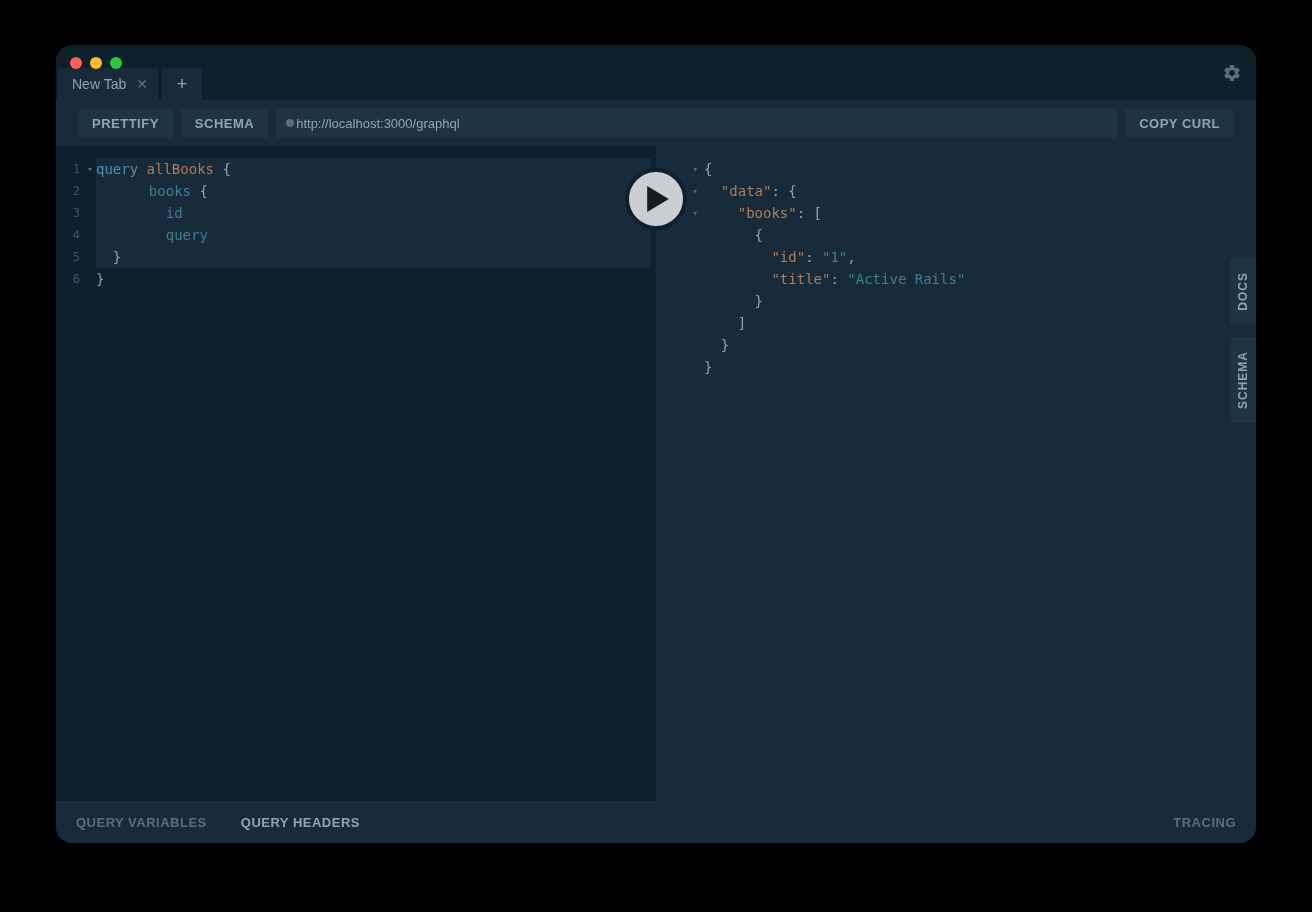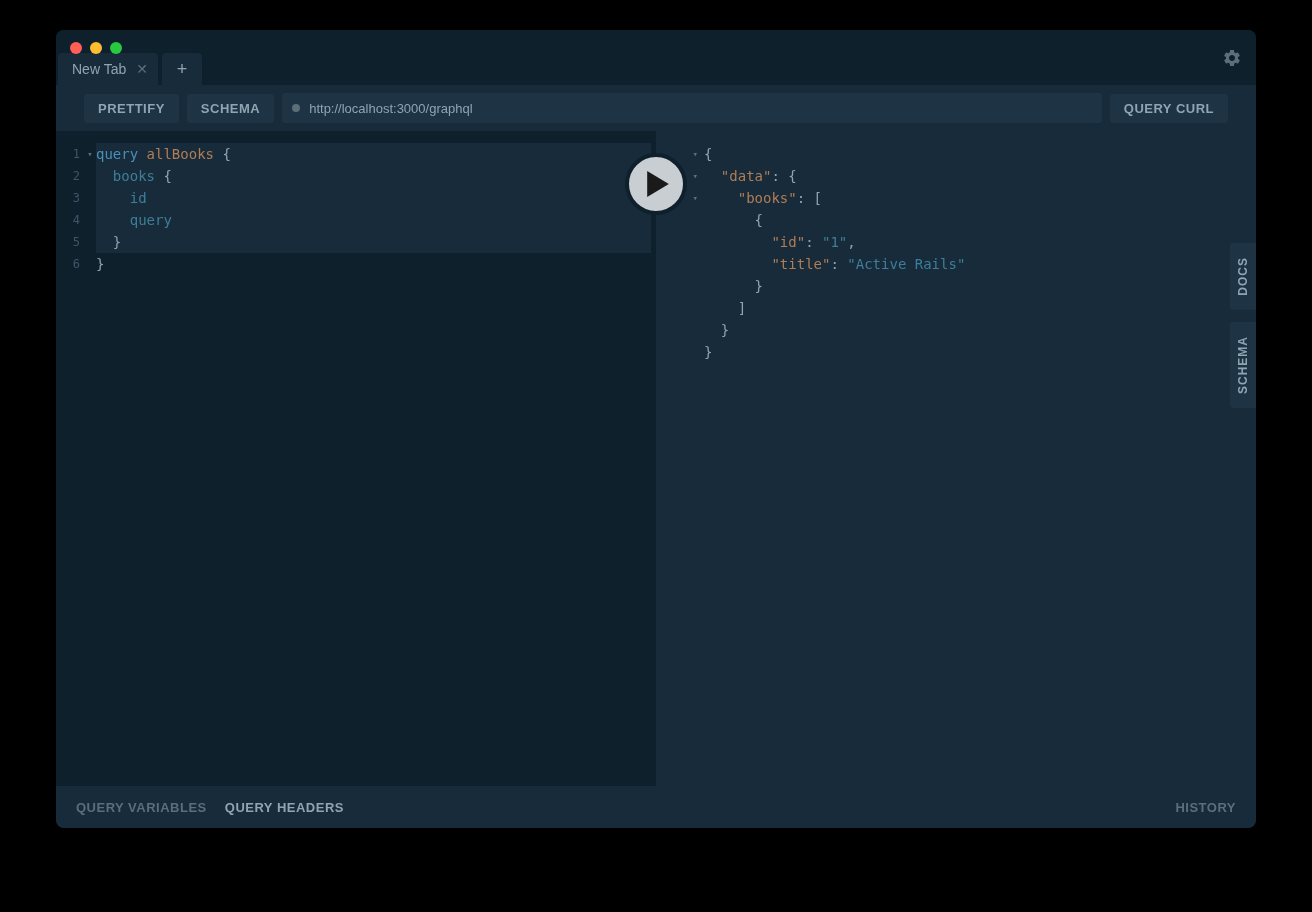--- a/index.html
+++ b/index.html
@@ -1,63 +1,63 @@
 <!DOCTYPE html>
 <html><head>
 <meta charset="utf-8">
 <style>
 * { margin:0; padding:0; box-sizing:border-box; }
 body { background:#000; width:1312px; height:912px; font-family:-apple-system,BlinkMacSystemFont,"Segoe UI",sans-serif; overflow:hidden; }
-.app { position:absolute; left:56px; top:30px; width:1200px; height:798px; background:#0f202d; border-radius:8px; overflow:hidden; display:flex; flex-direction:column; }
+.app { position:absolute; left:56px; top:45px; width:1200px; height:798px; background:#0f202d; border-radius:16px; overflow:hidden; display:flex; flex-direction:column; }
 
 .titlebar { height:55px; background:#0f202d; display:flex; align-items:flex-start; position:relative; }
 .traffic { display:flex; gap:8px; padding:12px 0 0 14px; position:absolute; top:0; left:0; }
 .dot { width:12px; height:12px; border-radius:50%; }
 .dot.red { background:#ff5f57; }
 .dot.yellow { background:#febc2e; }
 .dot.green { background:#28c840; }
 .tabs { display:flex; align-items:flex-end; height:100%; margin-left:2px; }
 .tab { height:32px; background:#172b3a; color:#8fa5b2; font-size:14px; padding:0 10px 0 14px; display:flex; align-items:center; gap:10px; border-radius:4px 4px 0 0; margin-bottom:0; }
 .tab .close { color:#5b6e79; font-size:14px; cursor:pointer; }
 .newtab { width:40px; height:32px; background:#172b3a; display:flex; align-items:center; justify-content:center; color:#8fa5b2; font-size:18px; margin-left:4px; border-radius:4px 4px 0 0; }
 .gear { position:absolute; right:14px; top:18px; color:#5b6e79; }
 
-.toolbar { height:46px; background:#172b3a; display:flex; align-items:center; padding:0 28px; gap:8px; }
+.toolbar { height:46px; background:#172b3a; display:flex; align-items:center; padding:0 22px; gap:8px; }
 .btn { background:#1e3344; color:#8fa5b2; font-size:13px; font-weight:600; letter-spacing:0.5px; padding:7px 14px; border-radius:3px; cursor:pointer; }
-.url-wrap { flex:1; background:#1e3344; border-radius:3px; height:30px; display:flex; align-items:center; padding:0 10px; gap:9px; }
+.url-wrap { flex:1; background:#1e3344; border-radius:3px; height:30px; display:flex; align-items:center; padding:0 10px; gap:2px; }
 .url-dot { width:8px; height:8px; border-radius:50%; background:#5b6e79; }
 .url { flex:1; background:transparent; border:none; color:#8fa5b2; font-size:13px; outline:none; }
 
 .main { flex:1; display:flex; position:relative; background:#0f202d; }
 .editor { flex:1; padding:12px 0 0 0; font-family:"SF Mono",Menlo,Consolas,monospace; font-size:14px; position:relative; }
 .editor-content { position:relative; }
 .hl { position:absolute; left:40px; top:0px; width:555px; height:110px; background:#172b3a; }
 .line { position:relative; display:flex; height:22px; line-height:22px; }
 .gutter { width:28px; text-align:right; color:#3e5568; font-size:12px; padding-right:4px; }
 .fold { width:12px; color:#5b6e79; font-size:9px; text-align:center; }
 .code { white-space:pre; }
 .kw { color:#4a8fb8; }
 .name { color:#b07d56; }
-.field { color:#3d7e9a; }
+.field { color:#3d7e9a;margin-left:36px; }
 .punc { color:#8fa5b2; }
 
 .results { flex:1; padding:12px 0 0 0; font-family:"SF Mono",Menlo,Consolas,monospace; font-size:14px; background:#172b3a; }
 .rline { display:flex; height:22px; line-height:22px; }
 .rfold { width:48px; text-align:right; color:#5b6e79; font-size:9px; padding-right:6px; }
 .rcode { white-space:pre; color:#8fa5b2; }
 .key { color:#b07d56; }
 .str { color:#3d7e9a; }
 
 .play { position:absolute; left:50%; top:22px; transform:translateX(-50%); width:62px; height:62px; border-radius:50%; background:#c9ced3; border:4px solid #0f202d; display:flex; align-items:center; justify-content:center; cursor:pointer; z-index:10; }
 .play svg { margin-left:4px; }
 
 .sidetabs { position:absolute; right:0; top:112px; display:flex; flex-direction:column; gap:12px; }
 .sidetab { background:#1e3344; color:#8fa5b2; font-size:12px; font-weight:600; letter-spacing:1px; padding:14px 6px; writing-mode:vertical-rl; transform:rotate(180deg); border-radius:0 3px 3px 0; cursor:pointer; }
 
-.footer { height:42px; background:#172b3a; display:flex; align-items:center; padding:0 20px; gap:18px; color:#5b6e79; font-size:13px; font-weight:600; letter-spacing:0.5px; }
+.footer { height:42px; background:#172b3a; display:flex; align-items:center; padding:0 20px; gap:34px; color:#5b6e79; font-size:13px; font-weight:600; letter-spacing:0.5px; }
 .footer .active { color:#8fa5b2; }
 .footer .spacer { flex:1; }
 </style>
 </head>
 <body>
 
 <div class="app">
   <div class="titlebar">
     <div class="traffic">
       <div class="dot red"></div>
@@ -78,21 +78,21 @@
     </div>
   </div>
 
   <div class="toolbar">
     <div class="btn">PRETTIFY</div>
     <div class="btn">SCHEMA</div>
     <div class="url-wrap">
       <div class="url-dot"></div>
       <input class="url" value="http://localhost:3000/graphql" style="">
     </div>
-    <div class="btn">QUERY CURL</div>
+    <div class="btn">COPY CURL</div>
   </div>
 
   <div class="main">
     <div class="editor">
       <div class="editor-content">
         <div class="hl"></div>
         <div id="query-lines">
             <div class="line">
               <div class="gutter">1</div>
               <div class="fold">▾</div>
@@ -181,15 +181,15 @@
     <div class="sidetabs">
       <div class="sidetab">DOCS</div>
       <div class="sidetab">SCHEMA</div>
     </div>
   </div>
 
   <div class="footer">
     <span>QUERY VARIABLES</span>
     <span class="active">QUERY HEADERS</span>
     <span class="spacer"></span>
-    <span>HISTORY</span>
+    <span>TRACING</span>
   </div>
 </div>
 
 </body></html>

